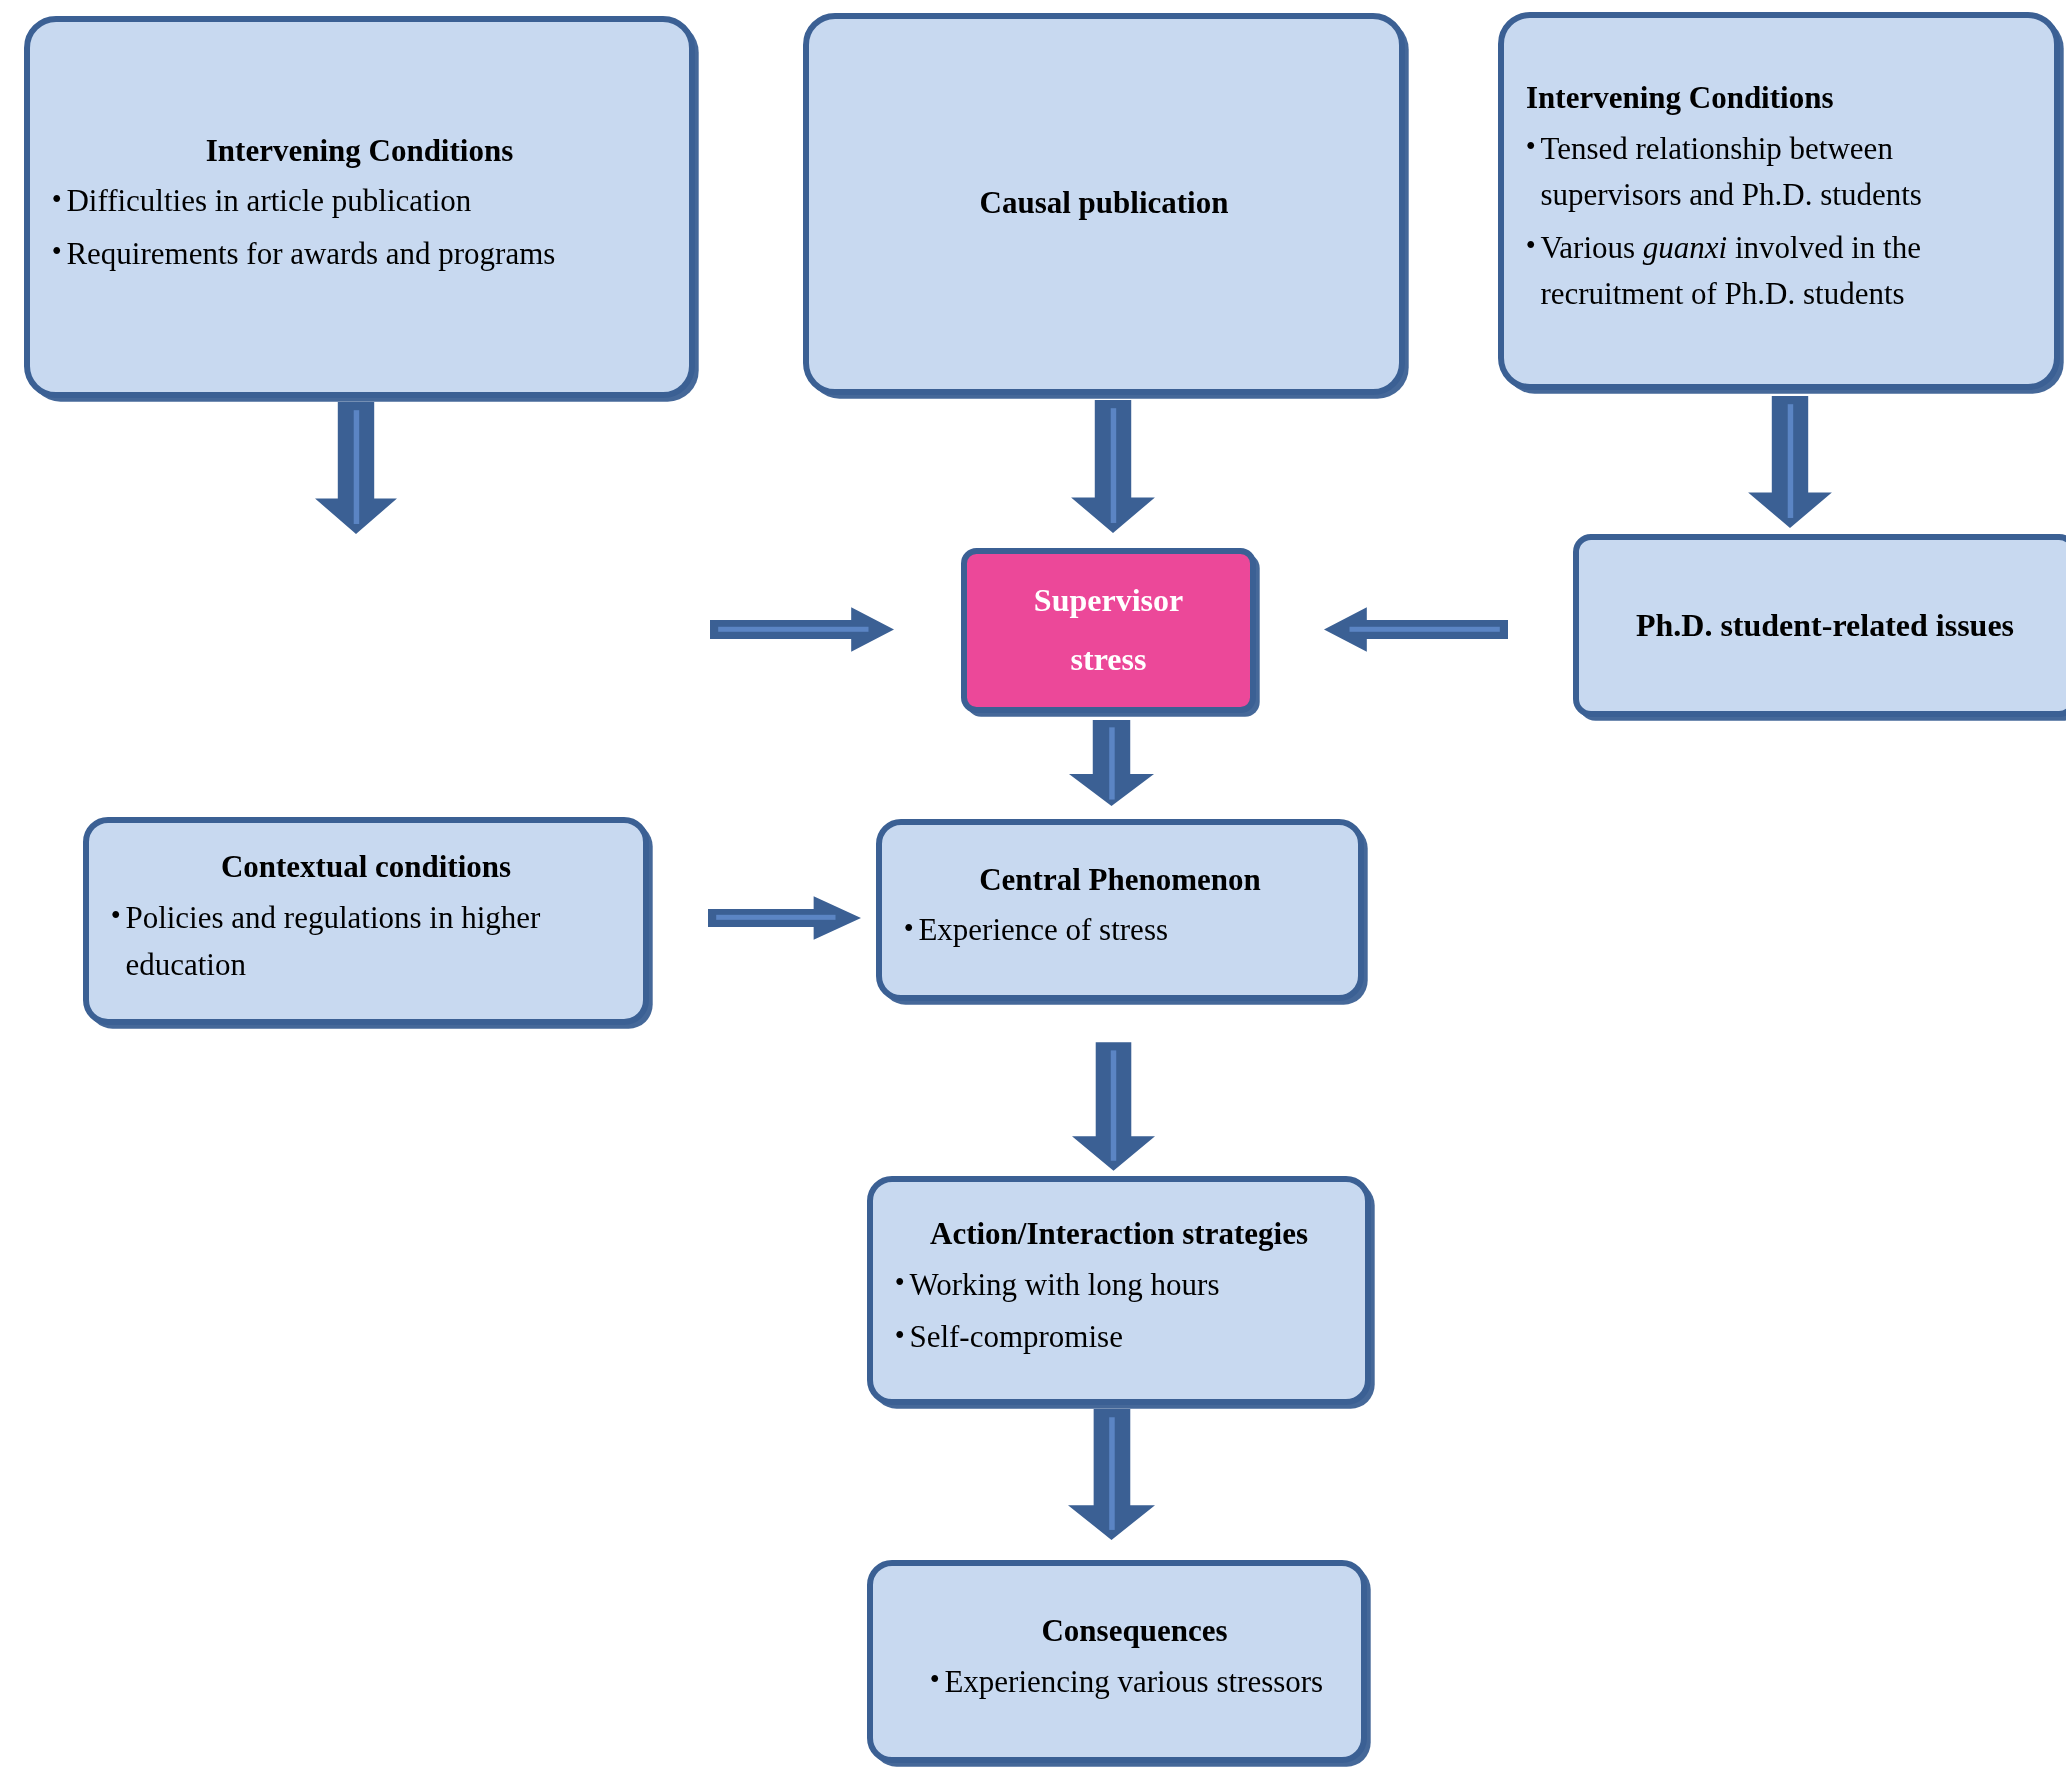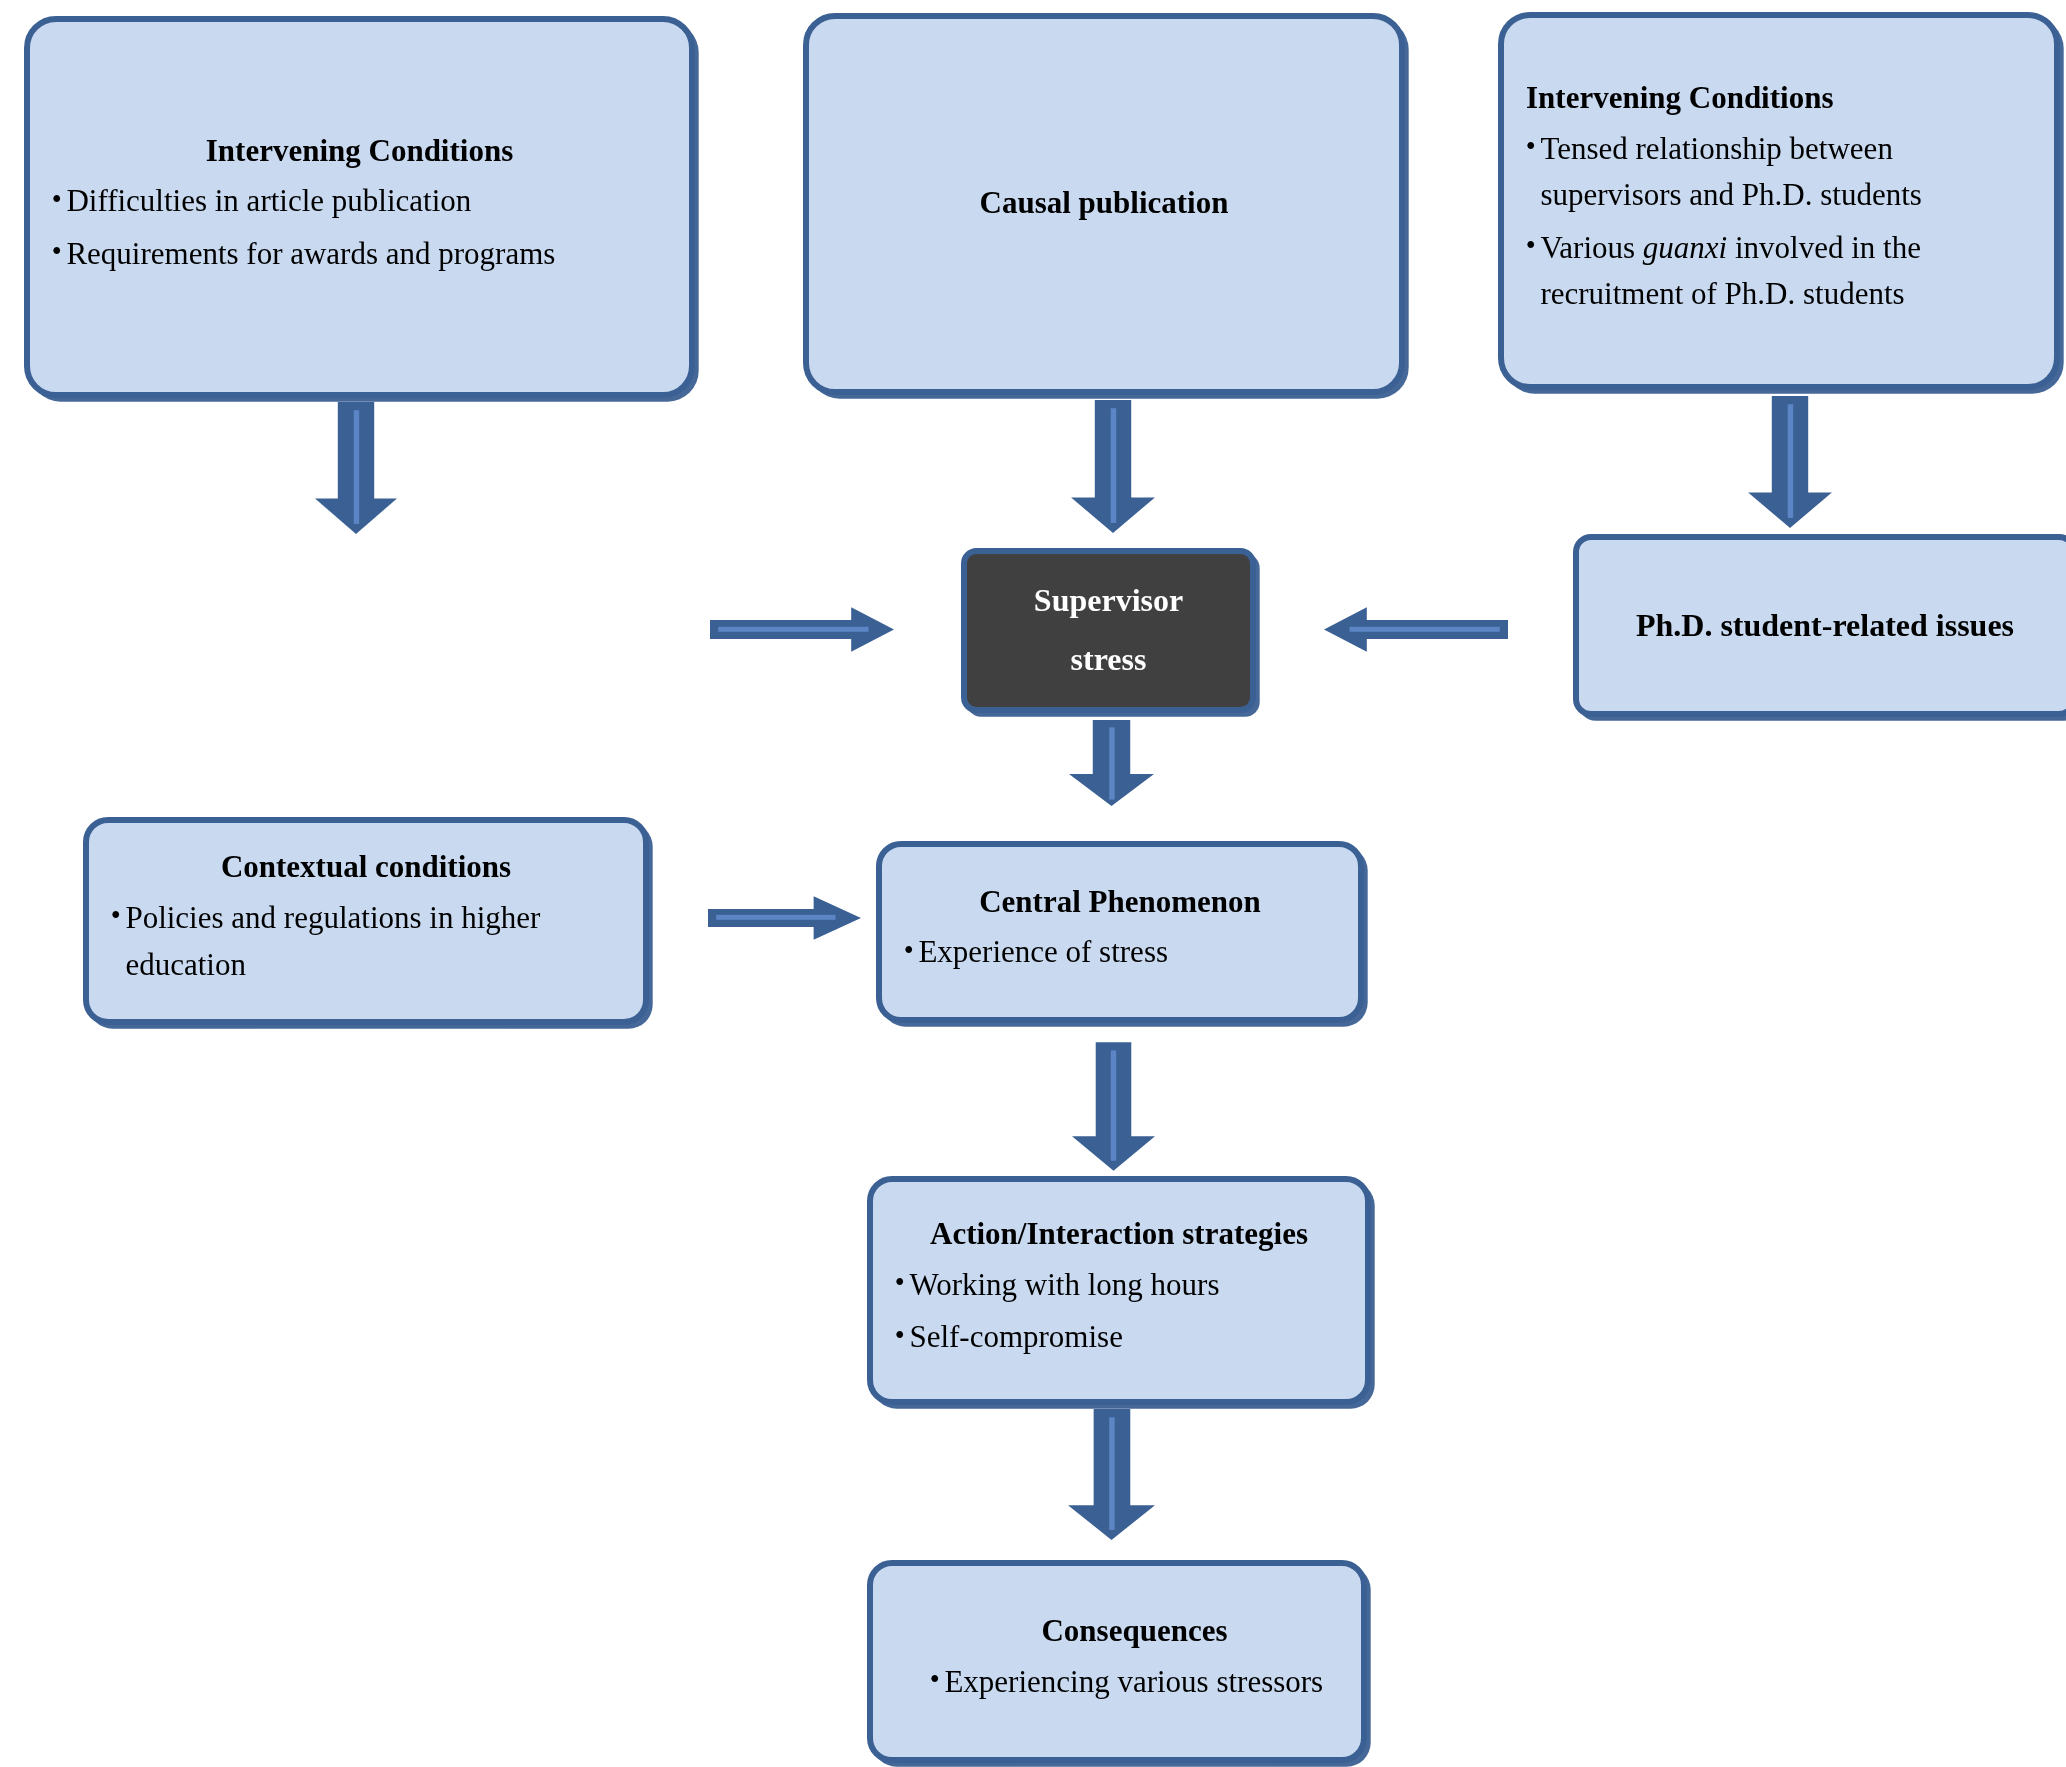--- a/index.html
+++ b/index.html
@@ -24,21 +24,21 @@
     background: #C8D9F0;
     border: 6.4px solid #3B6094;
     border-radius: 32px;
     box-shadow: 4.6px 4.6px 0 -0.9px rgba(59,96,148,0.95);
     display: flex;
     flex-direction: column;
     justify-content: center;
     color: #000000;
   }
   .box.accent {
-    background: #404040;
+    background: #ec4899;
     color: #FFFFFF;
     border-radius: 15.5px;
   }
   .box .title {
     font-weight: bold;
     text-align: center;
     line-height: 1.28;
     margin: 0 0 1.8px 0;
     padding: 0 13.7px;
   }
@@ -80,21 +80,21 @@
   
   #box-intervening-left  { left: 24px;  top: 16.4px;   width: 671px; height: 382px;  font-size: 31px; }
   #box-causal            { left: 803px; top: 12.8px;  width: 602px; height: 382px;  font-size: 31px; }
   #box-intervening-right { left: 1498px; top: 12px;  width: 562px; height: 378px;  font-size: 31px; }
 
   #box-performance       { left: 130px;  top: 535px; width: 503px; height: 179px; font-size: 32px; border-radius: 18px;}
   #box-supervisor        { left: 961px; top: 548px; width: 295px;  height: 165px; font-size: 32px; }
   #box-phd-issues        { left: 1573px; top: 534px; width: 504px; height: 183px; font-size: 32px; border-radius: 18px;}
 
   #box-contextual        { left: 83px;  top: 817px; width: 566px; height: 208px; font-size: 31px; border-radius: 25px;}
-  #box-central           { left: 876px; top: 819px; width: 488px; height: 182px; font-size: 31px; border-radius: 25px; margin-top: 22px;}
+  #box-central           { left: 876px; top: 819px; width: 488px; height: 182px; font-size: 31px; border-radius: 25px;}
 
   #box-action            { left: 867px; top: 1176px; width: 504px; height: 229px; font-size: 31px; border-radius: 25px;}
   #box-consequences      { left: 867px; top: 1560px; width: 500px; height: 203px; font-size: 31px; border-radius: 25px; padding-left: 35px;}
 
   
   .arrow { position: absolute; }
   .arrow svg { display: block; overflow: visible; }
 </style>
 </head>
 <body>

